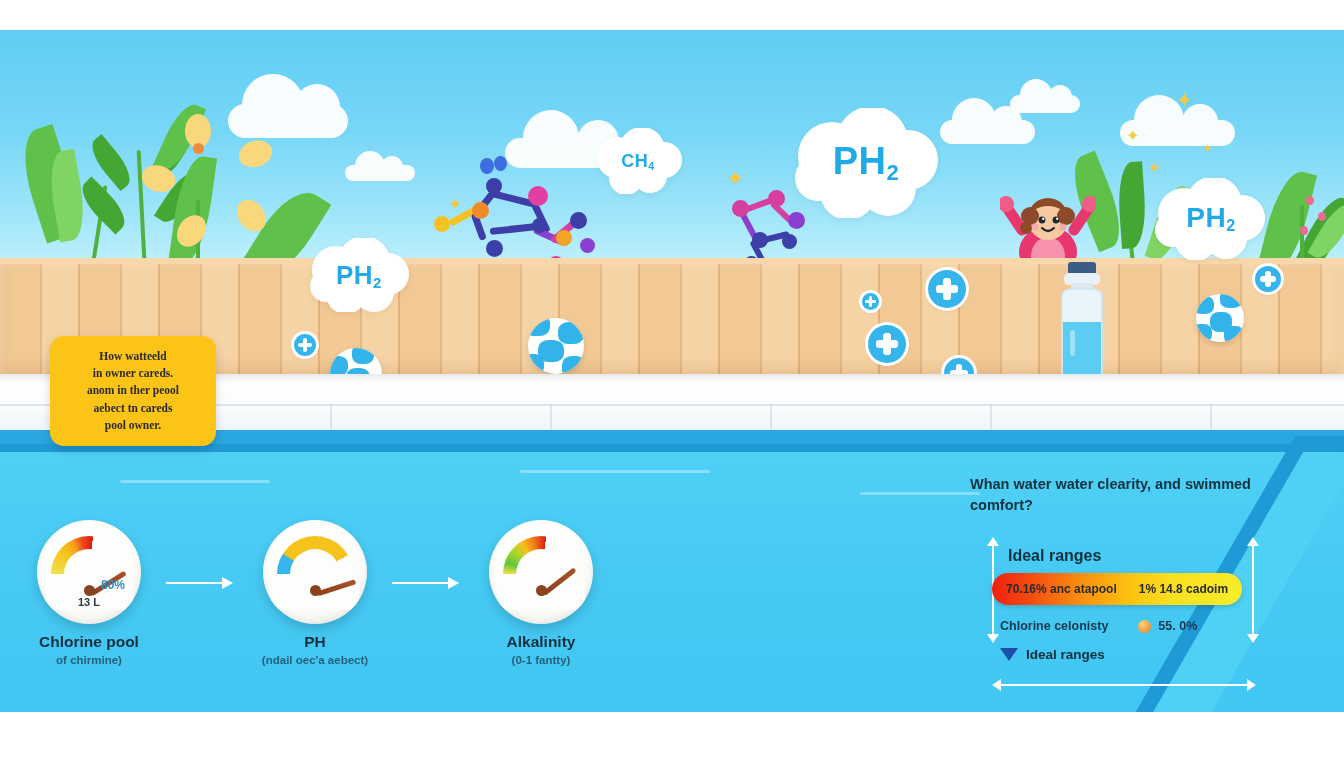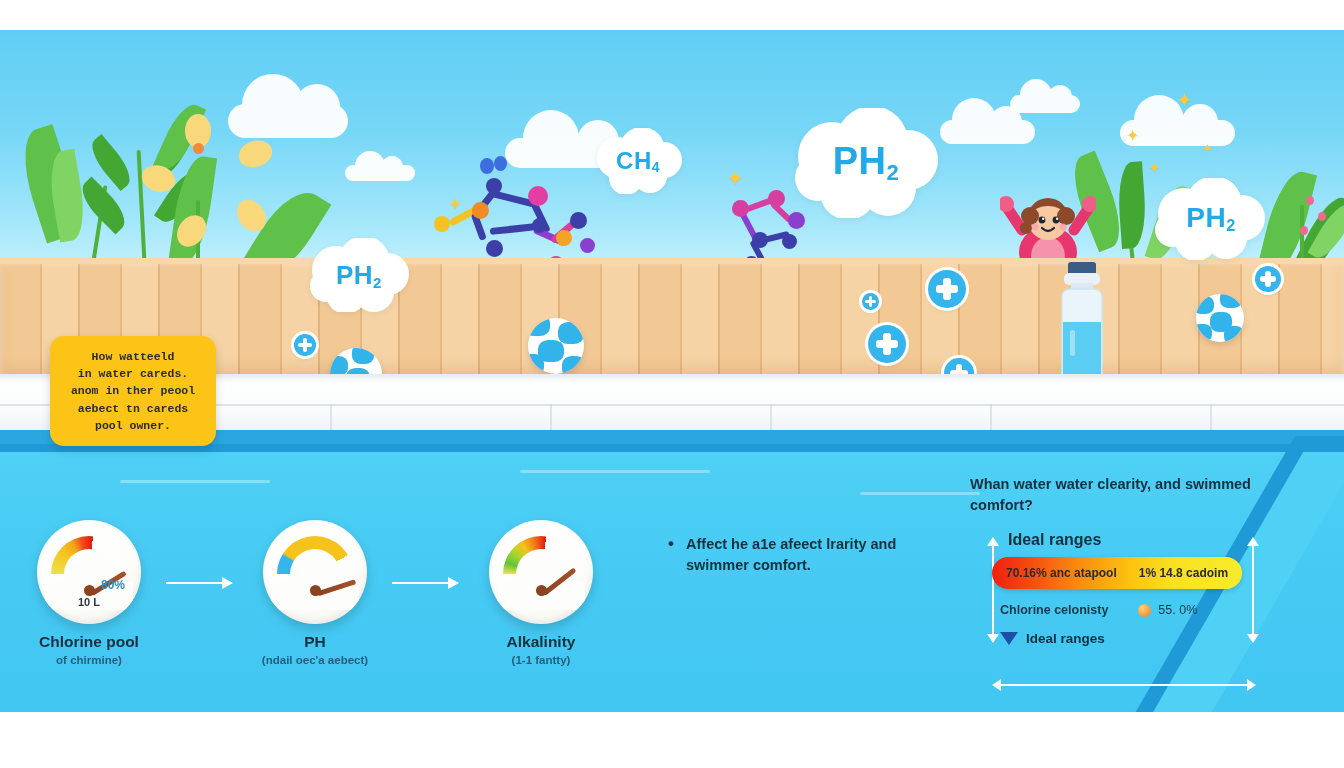--- a/index.html
+++ b/index.html
@@ -205,21 +205,21 @@
     border-radius:14px;
     box-shadow:0 4px 10px rgba(0,0,0,.16);
     padding:12px 10px;
     display:flex; flex-direction:column; align-items:center; justify-content:center;
     gap:2px;
     z-index:25;
   }
   .callout p{
     color:#2b2b2b; font-size:11.5px; line-height:1.32;
     text-align:center; font-weight:bold;
-    font-family:Liberation Mono, monospace;
+    font-family:Liberation Serif, serif;
   }
 
   
   .gauge-row{
     position:absolute; left:30px; top:520px; width:620px; height:180px; z-index:20;
   }
   .gauge-item{ position:absolute; width:118px; text-align:center; }
   .gauge-face{
     position:relative; width:104px; height:104px; margin:0 auto;
     border-radius:50%;
@@ -288,21 +288,21 @@
   .bullets li:before{
     content:"•"; position:absolute; left:0; top:-2px;
     font-size:17px; color:#12313f;
   }
   .bullets b{ font-weight:bold; }
 
   
   .rpanel{ position:absolute; left:970px; top:474px; width:300px; z-index:20; }
   .rpanel h3{
     font-size:14.5px; line-height:1.42; color:#12313f; font-weight:bold;
-    margin-bottom:16px;
+    margin-bottom:32px;
   }
   .rp-title{
     font-size:16px; font-weight:bold; color:#10303e;
     margin-left:38px; margin-bottom:8px;
   }
   .range-bar{
     position:relative; margin-left:22px; width:250px; height:32px;
     border-radius:16px;
     background:linear-gradient(90deg,#f01f0f 0%, #f4480f 14%, #f98a10 34%, #fcc20f 55%, #fae020 72%, #f7ec2a 100%);
     box-shadow:0 2px 5px rgba(0,0,0,.16);
@@ -504,21 +504,21 @@
   <div class="chemcloud" style="left:592px;top:128px;width:92px;height:66px;">
     <svg class="blob" viewBox="0 0 92 66" preserveAspectRatio="none">
       <g fill="#ffffff">
         <circle cx="26" cy="30" r="21"></circle>
           <circle cx="50" cy="22" r="23"></circle>
         <circle cx="72" cy="32" r="18"></circle>
           <circle cx="58" cy="48" r="17"></circle>
         <circle cx="34" cy="50" r="17"></circle>
       </g>
     </svg>
-    <div class="txt" style="font-size:24px;">
+    <div class="txt" style="font-size:18px;">
       <span>CH</span><sub>4</sub>
     </div>
   </div>
 
   <div class="chemcloud" style="left:790px;top:108px;width:152px;height:110px;">
     <svg class="blob" viewBox="0 0 152 110" preserveAspectRatio="none">
       <g fill="#ffffff">
         <circle cx="42" cy="48" r="34"></circle>
           <circle cx="82" cy="34" r="36"></circle>
         <circle cx="118" cy="52" r="30"></circle>
@@ -615,37 +615,37 @@
   <div class="pool-water"></div>
   <div class="pool-corner-band"></div>
   <div class="pool-corner-inner"></div>
   <div class="pool-floor"></div>
   <div class="water-ripple" style="left:120px;top:480px;width:150px;"></div>
   <div class="water-ripple" style="left:520px;top:470px;width:190px;"></div>
   <div class="water-ripple" style="left:860px;top:492px;width:120px;"></div>
 
   <div class="callout">
     <p>How watteeld</p>
-    <p>in water careds.</p>
+    <p>in owner careds.</p>
     <p>anom in ther peool</p>
     <p>aebect tn careds</p>
     <p>pool owner.</p>
   </div>
 
   <div class="gauge-row">
 
     <div class="gauge-item" style="left:0px;top:0px;">
       <div class="gauge-face">
         <div class="arc" style="background:conic-gradient(from 270deg, #f0e14a 0deg, #f6c21c 42deg, #f3a51a 62deg, #ef4a1e 78deg, #e01b10 96deg, rgba(0,0,0,0) 96deg);"></div>
         <div class="arc-mask"></div>
         <div class="arc-cut"></div>
         <div class="needle" style="transform:rotate(58deg);"></div>
         <div class="needle-tip"></div>
         <div class="g-val">80%</div>
-        <div class="g-sub">10 L</div>
+        <div class="g-sub">13 L</div>
       </div>
       <div class="g-title">Chlorine pool</div>
       <div class="g-caption">of chirmine)</div>
     </div>
 
     <div class="arrow-sep" style="left:136px;"></div>
 
     <div class="gauge-item" style="left:226px;top:0px;">
       <div class="gauge-face">
         <div class="arc" style="background:conic-gradient(from 270deg, #35b5ec 0deg, #35b5ec 30deg, #f6c21c 34deg, #f6c21c 150deg, rgba(0,0,0,0) 150deg);"></div>
@@ -666,43 +666,40 @@
       <div class="gauge-face">
         <div class="arc" style="background:conic-gradient(from 270deg, #f0e14a 0deg, #62c33a 18deg, #a8d62c 38deg, #f6c21c 58deg, #ef7a1a 78deg, #e01b10 98deg, rgba(0,0,0,0) 98deg);"></div>
         <div class="arc-mask"></div>
         <div class="arc-cut"></div>
         <div class="needle" style="transform:rotate(52deg);"></div>
         <div class="needle-tip"></div>
         <div class="g-val"></div>
         <div class="g-sub"></div>
       </div>
       <div class="g-title">Alkalinity</div>
-      <div class="g-caption">(1-1 fantty)</div>
+      <div class="g-caption">(0-1 fantty)</div>
     </div>
   </div>
 
   <ul class="bullets">
-    <li>
-      <span>Affect he a1e afeect lrarity and </span><b>swimmer comfort.</b>
-    </li>
   </ul>
 
   <div class="rpanel">
     <h3>Whan water water clearity, and swimmed comfort?</h3>
     <div class="rp-title">Ideal ranges</div>
 
     <div class="range-bar">
       <span class="rb-left">70.16% anc atapool</span>
       <span class="rb-right">1% 14.8 cadoim</span>
     </div>
 
     <div class="rp-row">
       <span>Chlorine celonisty</span>
       <span class="dot" style="margin-left:30px;"></span>
-      <span style="font-weight:normal;">55. 0%</span>
+      <span style="font-weight:bold;">55. 0%</span>
     </div>
 
     <div class="rp-legend">
       <span class="tri-down"></span>
       <span>Ideal ranges</span>
     </div>
   </div>
 
   <div class="varrow" style="left:992px;top:545px;height:90px;"></div>
   <div class="varrow" style="left:1252px;top:545px;height:90px;"></div>

